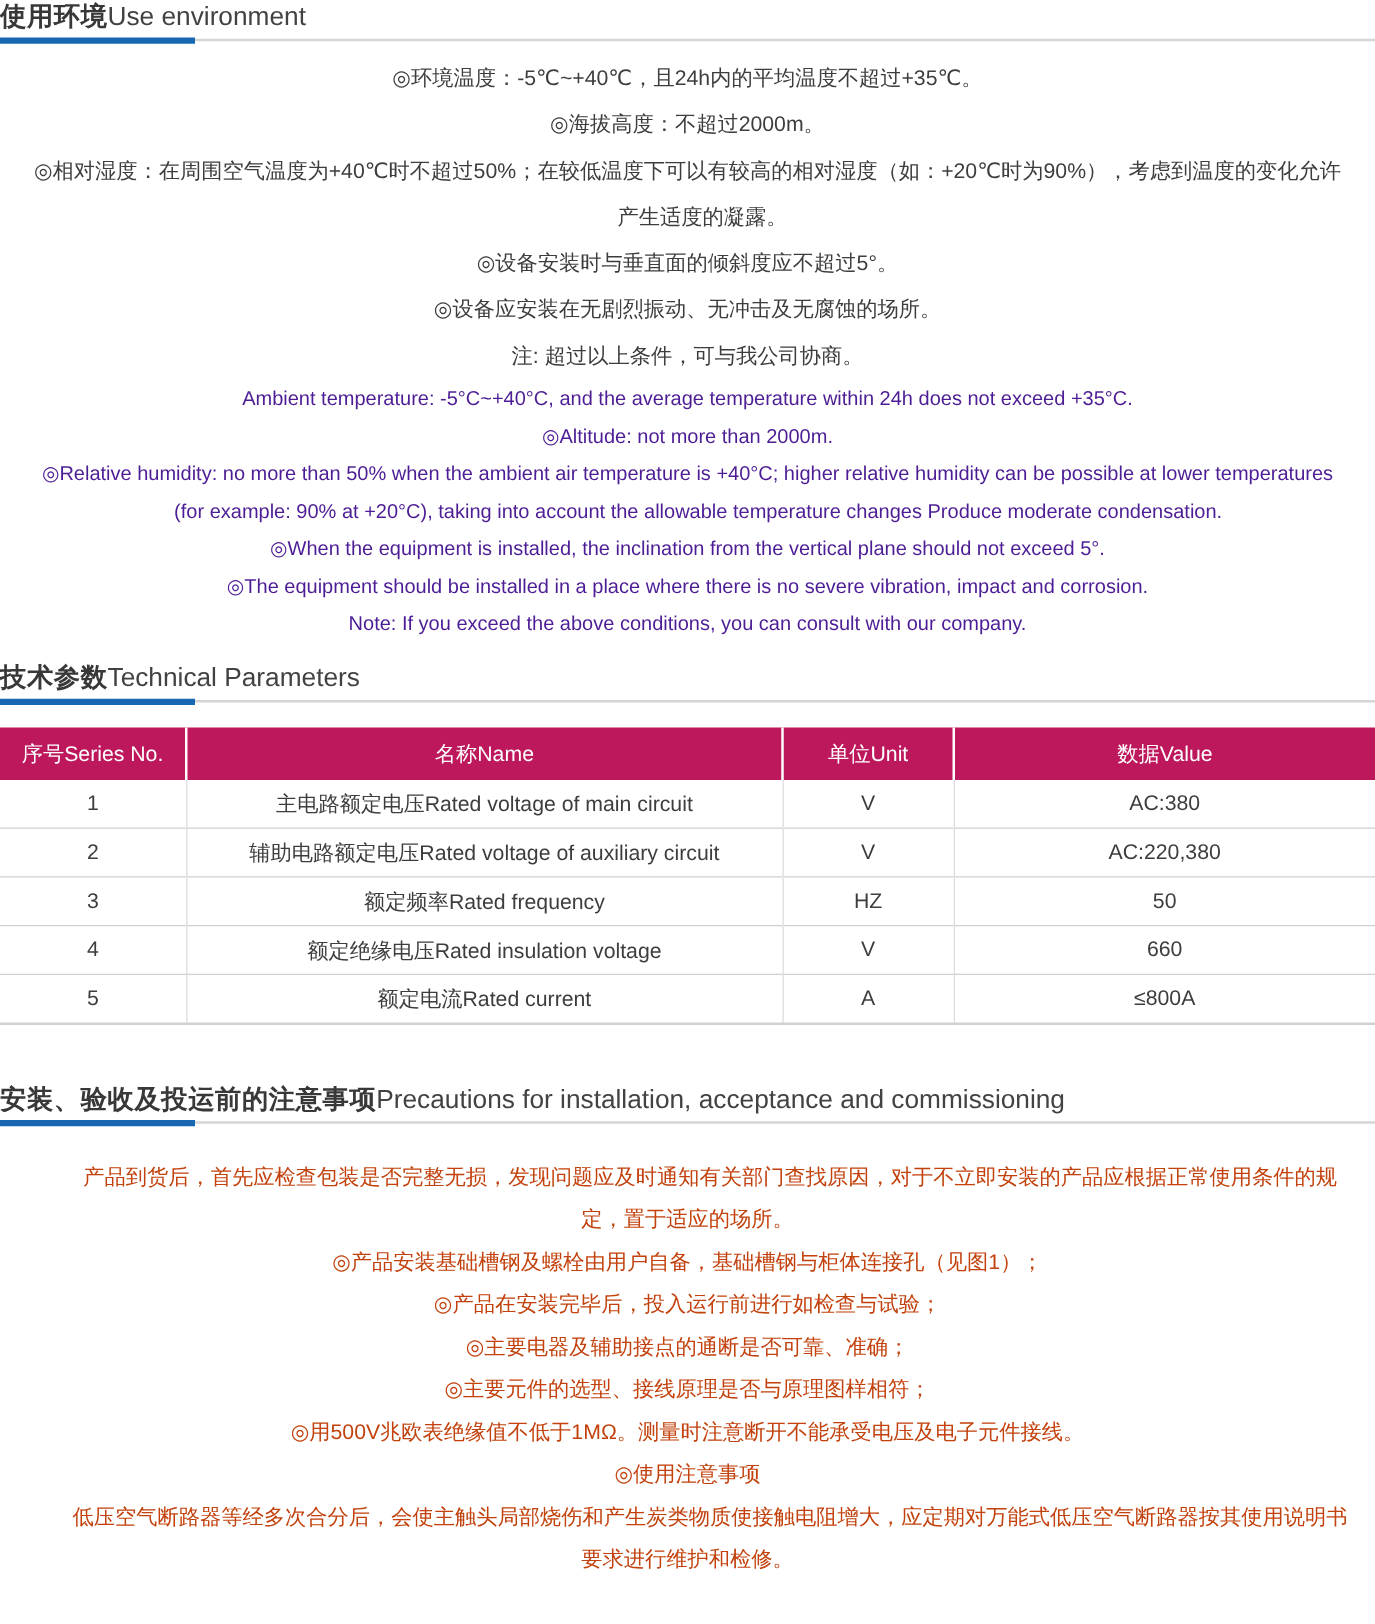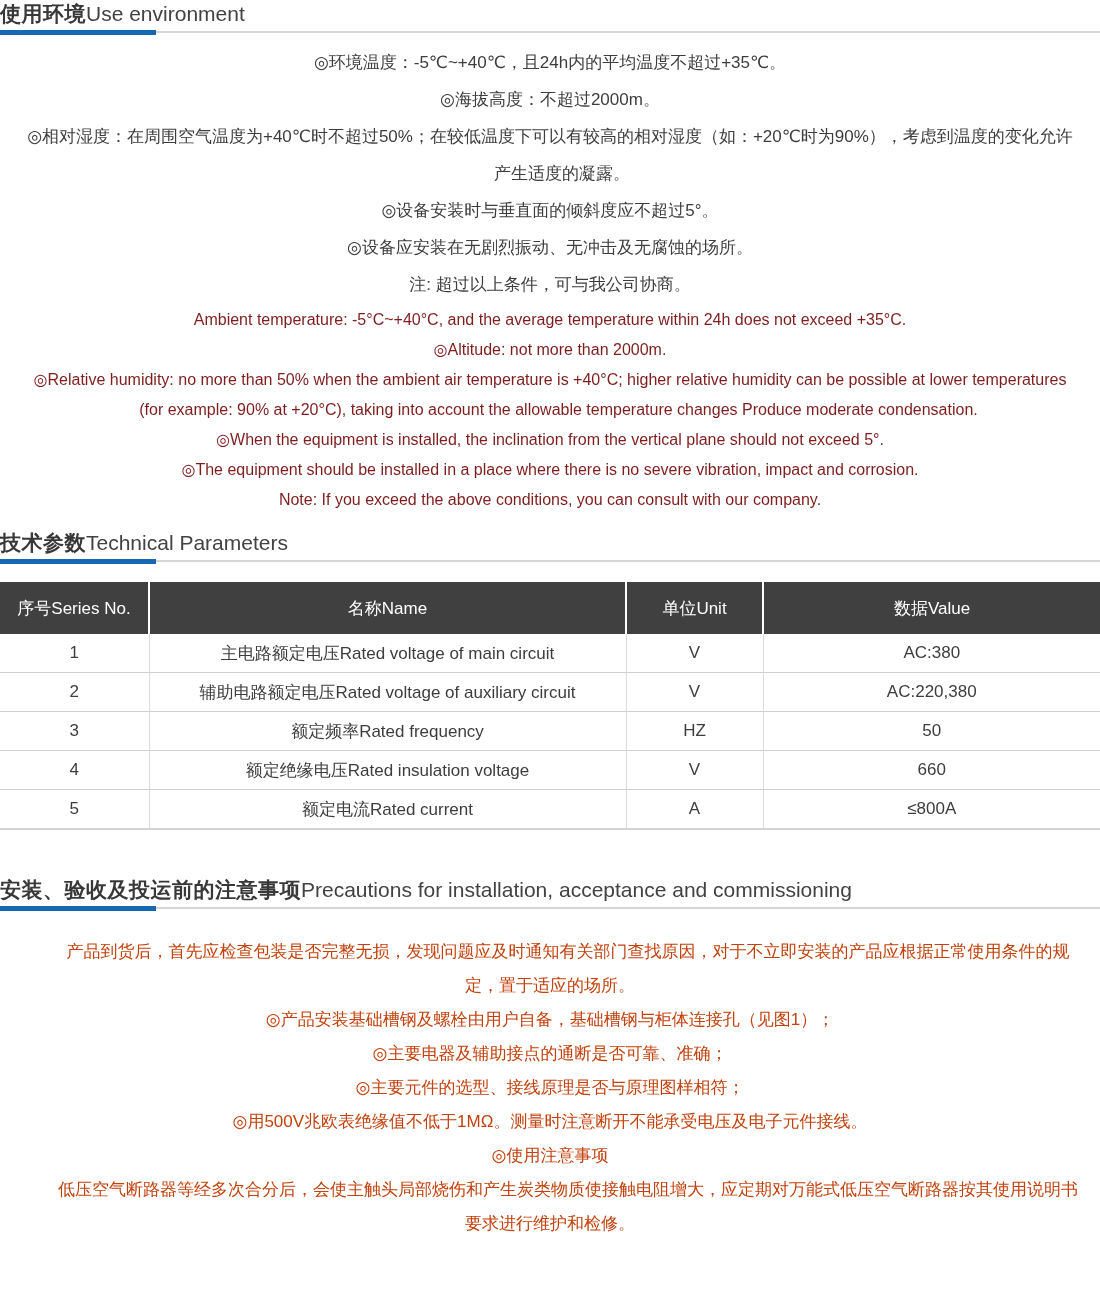--- a/index.html
+++ b/index.html
@@ -58,21 +58,21 @@
     text-align: center;
   }
   .zh-lines .line {
     font-size: 17px;
     line-height: 37px;
     color: #3d3d3d;
   }
   .en-lines .line {
     font-size: 16px;
     line-height: 30px;
-    color: #7f1d1d;
+    color: #4c1d95;
   }
   .s3-lines .line {
     font-size: 17px;
     line-height: 34px;
     color: #c2410c;
   }
   .line.pad24 { padding-left: 24px; }
   .line.pad17 { padding-left: 17px; }
   .line.indent36 { padding-left: 36px; }
 
@@ -85,25 +85,25 @@
   .s3-lines { margin-top: 22px; }
 
   
   table.params {
     margin-top: 16px;
     width: 1100px;
     border-collapse: collapse;
     table-layout: fixed;
   }
   table.params th {
-    background: #404040;
+    background: #be185d;
     color: #ffffff;
     font-weight: 400;
     font-size: 17px;
-    height: 52px;
+    height: 42px;
     text-align: center;
     border-left: 2px solid #ffffff;
     padding: 0;
   }
   table.params th:first-child { border-left: none; }
   table.params td {
     font-size: 17px;
     color: #3d3d3d;
     height: 38px;
     text-align: center;
@@ -211,20 +211,21 @@
       <span class="zh">安装、验收及投运前的注意事项</span><span class="en">Precautions for installation, acceptance and commissioning</span>
     </h2>
     <div class="rule">
       <div class="grayline"></div>
       <div class="bluebar"></div>
     </div>
     <div class="lines s3-lines">
         <div class="line indent36">产品到货后，首先应检查包装是否完整无损，发现问题应及时通知有关部门查找原因，对于不立即安装的产品应根据正常使用条件的规</div>
         <div class="line">定，置于适应的场所。</div>
         <div class="line">◎产品安装基础槽钢及螺栓由用户自备，基础槽钢与柜体连接孔（见图1）；</div>
+        <div class="line">◎产品在安装完毕后，投入运行前进行如检查与试验；</div>
         <div class="line">◎主要电器及辅助接点的通断是否可靠、准确；</div>
         <div class="line">◎主要元件的选型、接线原理是否与原理图样相符；</div>
         <div class="line">◎用500V兆欧表绝缘值不低于1MΩ。测量时注意断开不能承受电压及电子元件接线。</div>
         <div class="line">◎使用注意事项</div>
         <div class="line indent36">低压空气断路器等经多次合分后，会使主触头局部烧伤和产生炭类物质使接触电阻增大，应定期对万能式低压空气断路器按其使用说明书</div>
         <div class="line">要求进行维护和检修。</div>
       </div>
   </div>
 
 </div>

